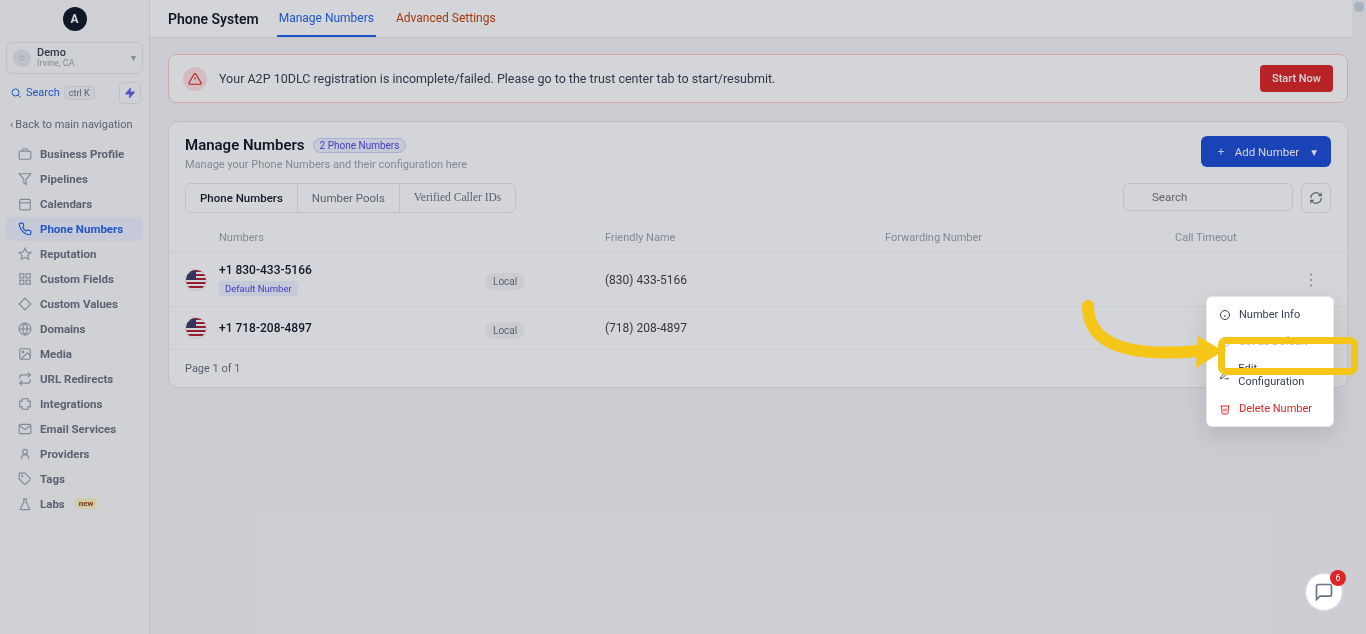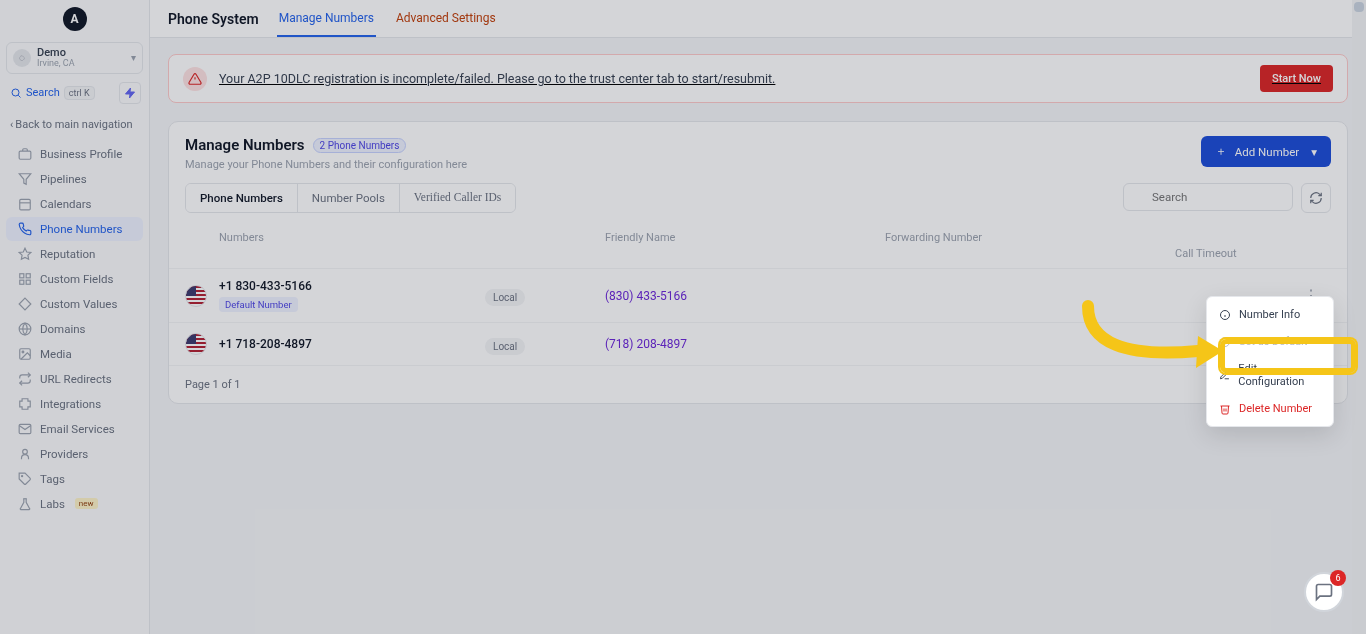--- a/index.html
+++ b/index.html
@@ -15,35 +15,35 @@
   .account .info { flex:1; line-height:1.1; }
   .account .name { font-size:11px; color:#374151; font-weight:500;}
   .account .loc { font-size:9px; color:#9ca3af;}
   .account .chevron { color:#9ca3af; font-size:10px;}
   .search-row { display:flex; align-items:center; gap:6px; padding:0 8px 8px;}
   .search-btn { flex:1; display:flex; align-items:center; gap:4px; color:#2563eb; font-size:11px; background:#eff6ff00; border-radius:4px; padding:3px 2px;}
   .search-btn svg{ stroke:#2563eb;}
   .kbd { background:#f3f4f6; border:1px solid #e5e7eb; border-radius:4px; font-size:9px; color:#6b7280; padding:1px 4px;}
   .bolt { width:22px; height:22px; border:1px solid #e5e7eb; border-radius:4px; display:flex;align-items:center;justify-content:center; color:#6366f1;}
   .back-nav { font-size:11px; color:#6b7280; padding:6px 10px 10px; display:flex; align-items:center; gap:2px;}
-  .nav { flex:1; overflow:auto; }
+  .nav { flex:1; overflow:auto;font-weight:bold; }
   .nav-item { display:flex; align-items:center; gap:8px; padding:5px 12px; font-size:11.5px; color:#6b7280; border-radius:6px; margin: 1px 6px; }
   .nav-item svg { stroke:#9ca3af; width:14px; height:14px; flex-shrink:0;}
   .nav-item.active { background:#eef2ff; color:#2563eb;}
   .nav-item.active svg { stroke:#2563eb;}
   .nav-item .badge { background:#fef3c7; color:#92400e; font-size:8px; padding:1px 4px; border-radius:3px; margin-left:2px;}
 
   
   .main { flex:1; display:flex; flex-direction:column; background:#f5f6f8; height:100%; overflow:hidden;}
   .header { background:#fff; border-bottom:1px solid #e5e7eb; padding:0 18px; display:flex; align-items:center; gap:18px; height:38px;}
   .header h1 { font-size:14px; font-weight:600; color:#111827;}
   .tab { font-size:12px; color:#c2410c; padding:10px 2px; border-bottom:2px solid transparent;}
   .tab.active { color:#2563eb; border-bottom-color:#2563eb;}
   .content { padding:16px 18px; overflow:auto;}
-  .alert { border:1px solid #fecaca; background:#fff; border-radius:8px; padding:10px 14px; display:flex; align-items:center; gap:12px; margin-bottom:18px;text-decoration:underline;}
+  .alert { border:1px solid #fecaca; background:#fff; border-radius:8px; padding:10px 14px; display:flex; align-items:center; gap:12px; margin-bottom:18px;}
   .alert-icon { width:24px; height:24px; border-radius:50%; background:#fee2e2; display:flex;align-items:center;justify-content:center;}
   .alert-msg { flex:1; font-size:12.5px; color:#374151;}
   .alert-btn { background:#dc2626; color:#fff; border:none; border-radius:4px; padding:7px 12px; font-size:11px; font-weight:500;}
   .panel { background:#fff; border:1px solid #e5e7eb; border-radius:10px; padding:14px 0 0;}
   .panel-head { display:flex; justify-content:space-between; align-items:flex-start; padding:0 16px 12px;}
   .panel-title-row { display:flex; align-items:center; gap:8px;}
   .panel-title { font-size:15px; font-weight:600; color:#111827;}
   .count-badge { border:1px solid #c7d2fe; color:#4f46e5; background:#eef2ff; font-size:10px; padding:1px 6px; border-radius:10px;}
   .panel-sub { font-size:11px; color:#9ca3af; margin-top:4px;}
   .add-btn { background:#1d4ed8; color:#fff; border:none; border-radius:6px; padding:8px 14px; font-size:11.5px; display:flex; align-items:center; gap:8px;}
@@ -57,31 +57,31 @@
   .search-input { border:1px solid #e5e7eb; border-radius:6px; padding:6px 10px 6px 28px; font-size:11.5px; color:#6b7280; width:170px; background:#fff; position:relative;}
   .search-wrap { position:relative;}
   .search-wrap svg { position:absolute; left:8px; top:7px; stroke:#9ca3af;}
   .refresh { width:30px; height:30px; border:1px solid #e5e7eb; border-radius:6px; display:flex;align-items:center;justify-content:center;}
   .table { width:100%; margin-top:6px;}
   .thead { display:flex; padding:8px 16px; font-size:11px; color:#9ca3af;}
   .col-num { width:300px; padding-left:34px;}
   .col-type { width:120px;}
   .col-friendly { width:280px;}
   .col-forward { width:290px;}
-  .col-timeout { flex:1;margin-top:16px;}
+  .col-timeout { flex:1;}
   .col-act { width:40px;}
   .trow { display:flex; align-items:center; padding:10px 16px; border-top:1px solid #f3f4f6;}
   .flag { width:22px; height:22px; border-radius:50%; margin-right:12px; background: repeating-linear-gradient(180deg,#b22234 0 2px,#fff 2px 4px); position:relative; overflow:hidden; border:1px solid #e5e7eb;}
   .flag::before{content:'';position:absolute;left:0;top:0;width:10px;height:10px;background:#3c3b6e;}
   .num-cell { width:300px; display:flex; align-items:center;}
   .num-main { font-size:12px; color:#111827; font-weight:500;}
   .default-tag { display:inline-block; background:#eef2ff; color:#4f46e5; font-size:9.5px; padding:2px 6px; border-radius:4px; margin-top:3px;}
   .type-cell { width:120px;}
   .type-pill { background:#f3f4f6; color:#6b7280; font-size:10px; padding:3px 8px; border-radius:10px;}
-  .friendly-cell { width:280px; font-size:12px; color:#6d28d9;}
+  .friendly-cell { width:280px; font-size:12px; color:#404040;}
   .forward-cell { width:290px; font-size:12px; color:#374151;}
   .timeout-cell { flex:1;}
   .act-cell { width:40px; text-align:center; color:#9ca3af;}
   .footer { padding:12px 16px; font-size:11px; color:#6b7280; border-top:1px solid #f3f4f6;}
   
   
   .dropdown { position:absolute; right:32px; top:296px; width:128px; background:#fff; border:1px solid #e5e7eb; border-radius:6px; box-shadow:0 8px 24px rgba(0,0,0,0.12); padding:4px 0; z-index:50;}
   .dd-item { display:flex; align-items:center; gap:8px; padding:7px 12px; font-size:11px; color:#374151;}
   .dd-item.danger { color:#dc2626;}
   .dd-item svg { width:12px; height:12px; stroke:currentColor;}

